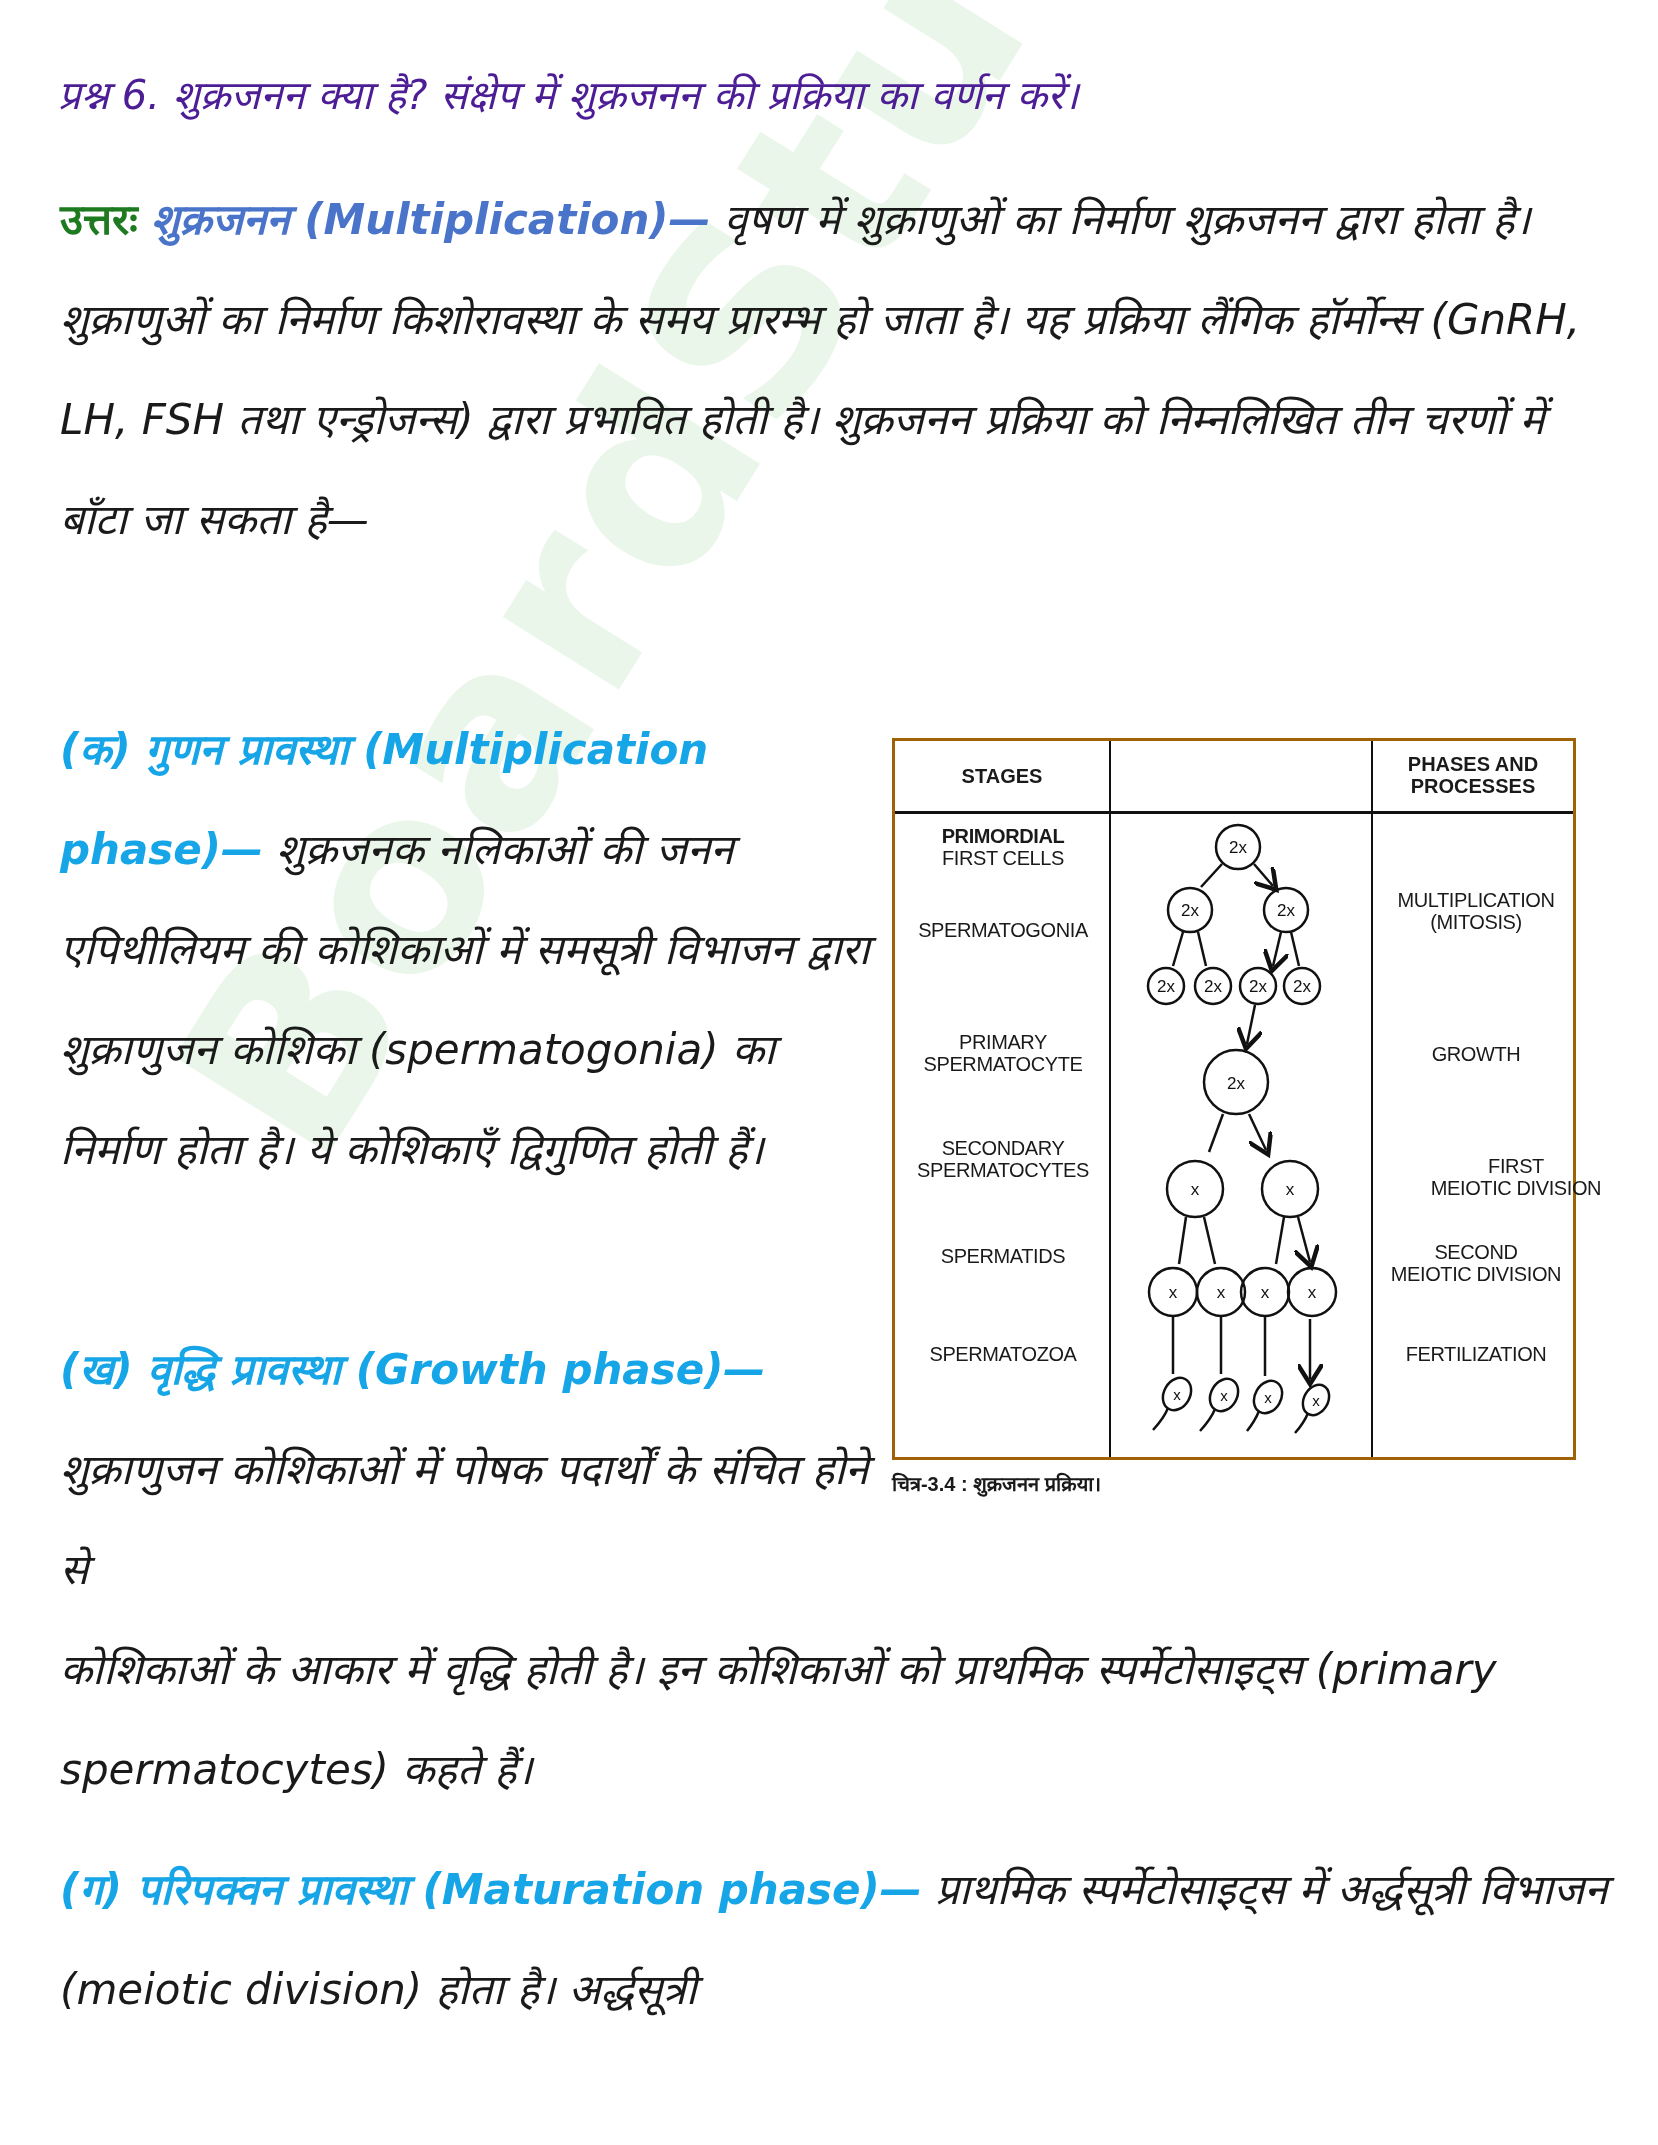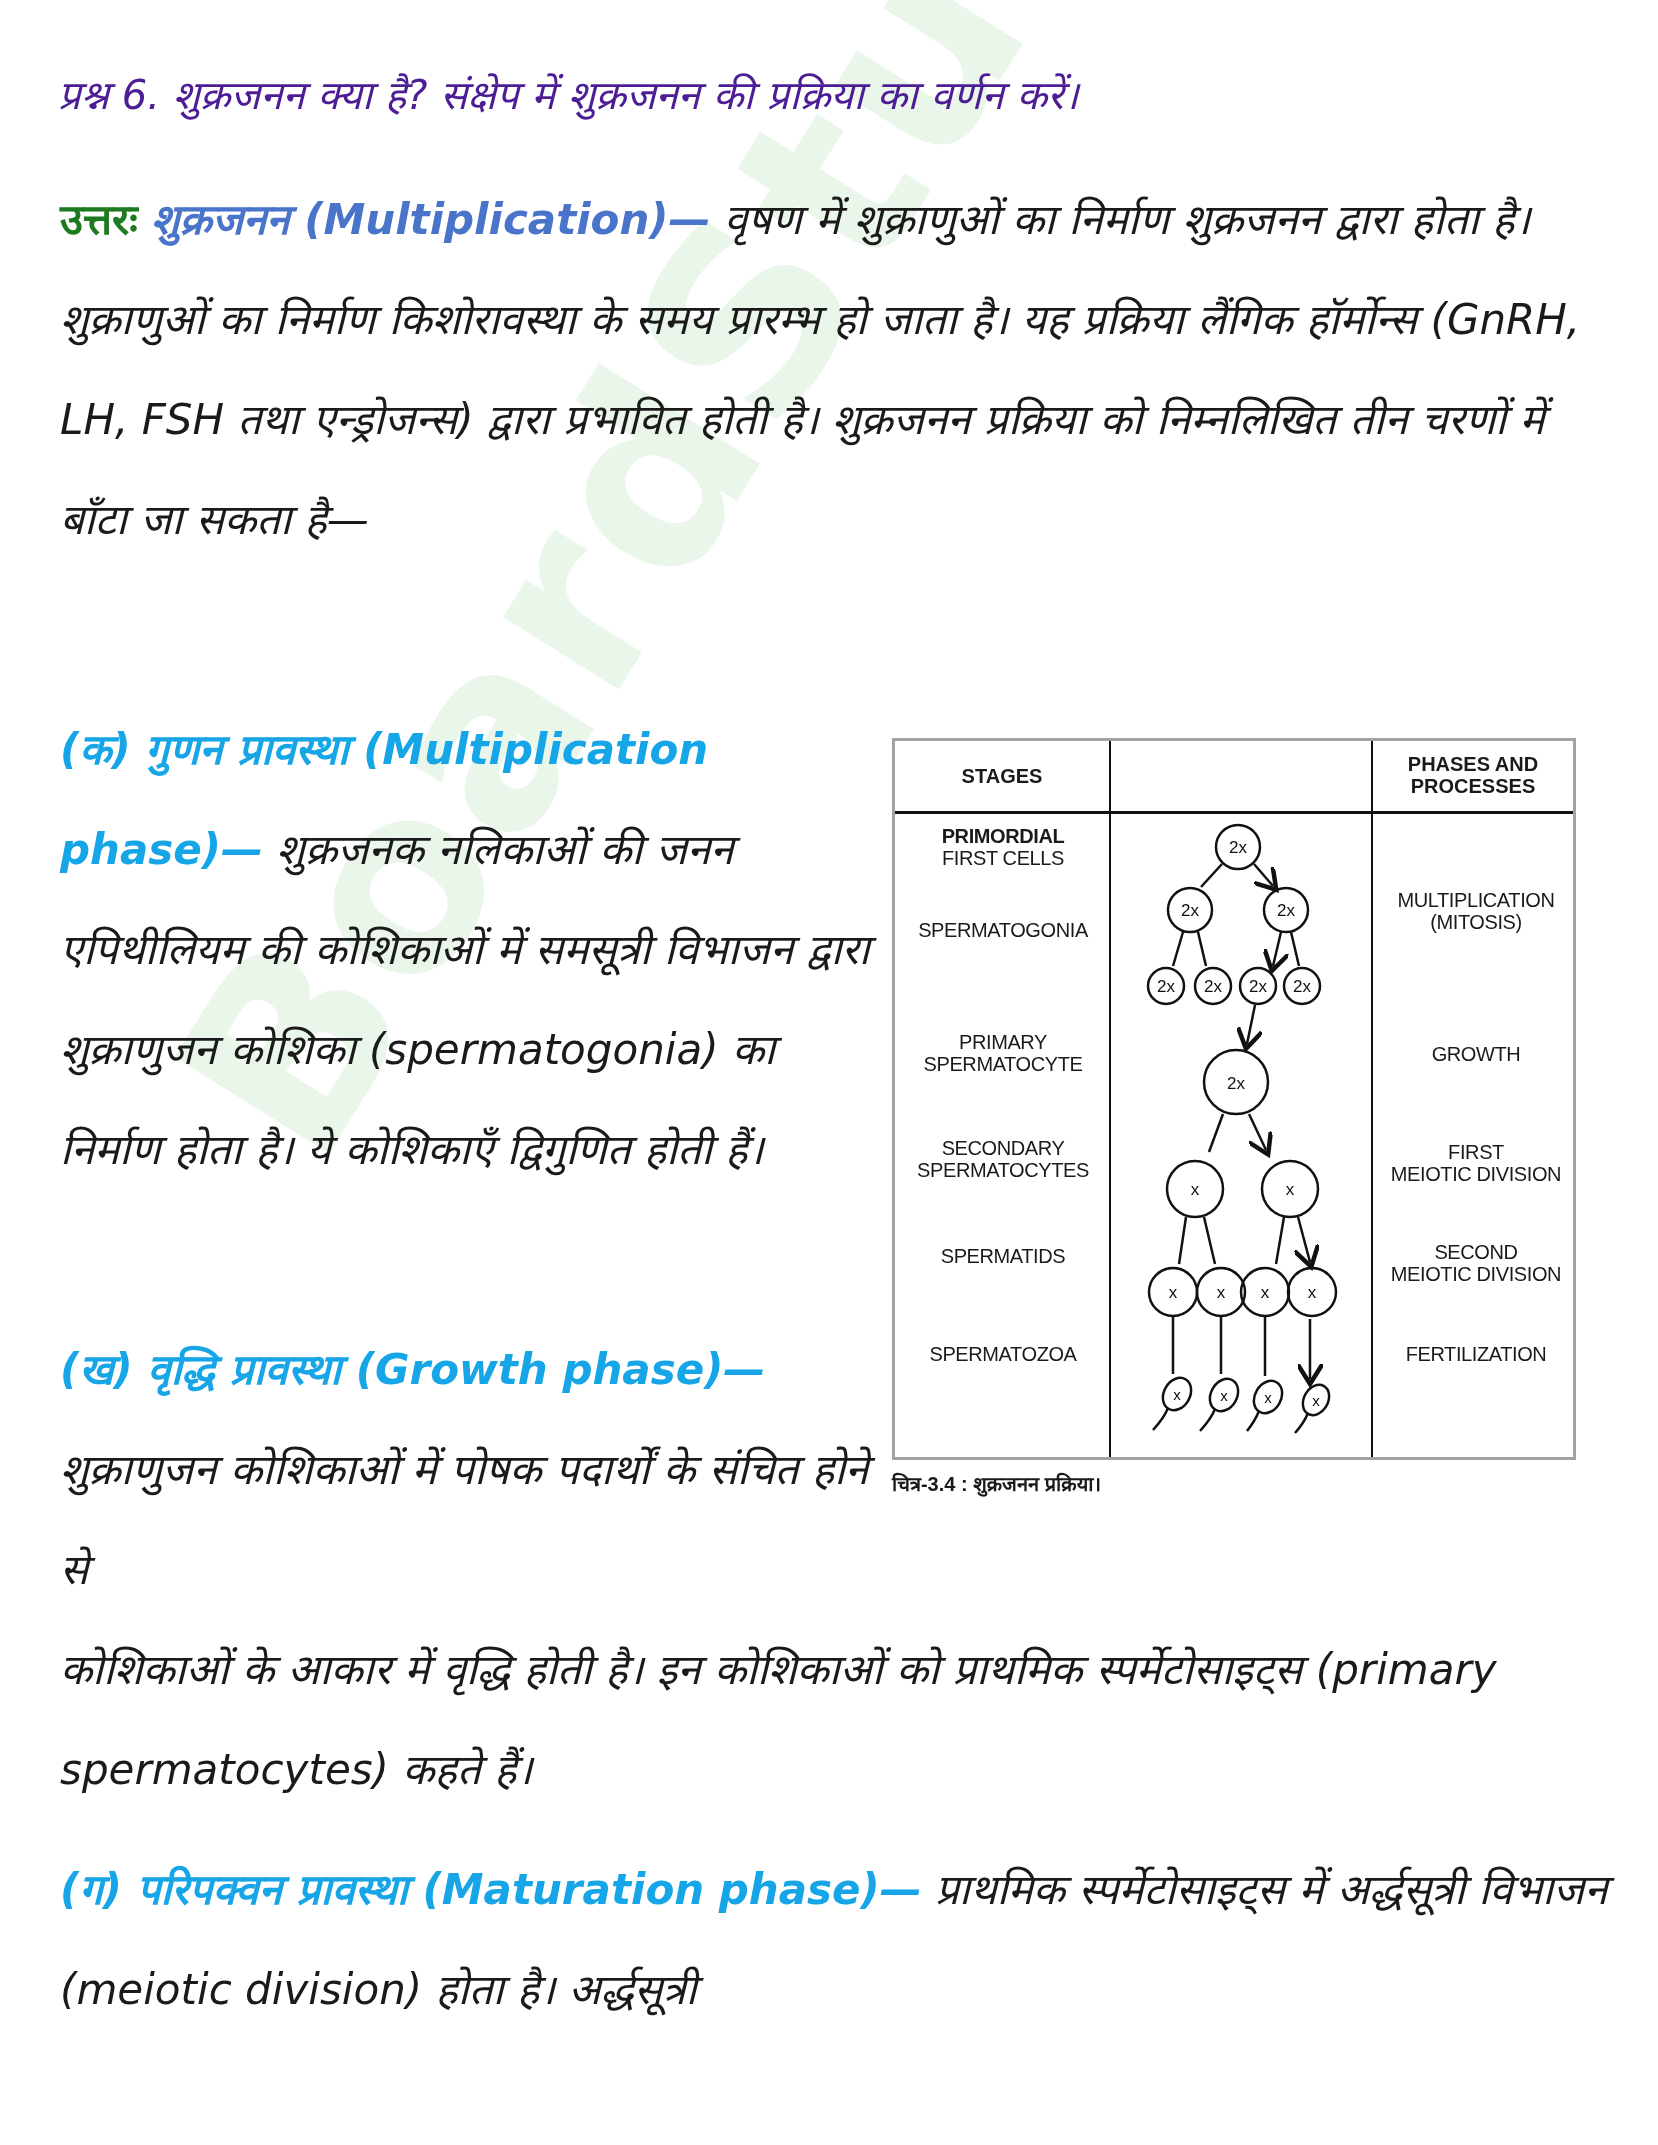--- a/index.html
+++ b/index.html
@@ -22,21 +22,21 @@
   .answer { top: 170px; width: 1560px; }
   .green { color: #1e7a1e; font-weight: bold; font-style: normal; }
   .blue { color: #4a74c9; font-weight: bold; }
   .cyan { color: #16a5e6; font-weight: bold; }
   .left-col { top: 700px; width: 820px; }
   .full { left: 60px; width: 1560px; }
 
   
   .figure { position: absolute; left: 892px; top: 738px; width: 690px; z-index: 1; font-family: "Liberation Sans", sans-serif; }
   .fig-title { text-align: center; font-weight: bold; font-size: 20px; letter-spacing: -0.3px; margin-bottom: 12px; }
-  .fig-table { position: relative; width: 684px; height: 722px; border: 3px solid #a3a3a3; box-sizing: border-box; }
+  .fig-table { position: relative; width: 684px; height: 722px; border: 3px solid #a16207; box-sizing: border-box; }
   .col-line { position: absolute; top: 0; bottom: 0; width: 2px; background: #111; }
   .hdr-line { position: absolute; left: 0; right: 0; top: 70px; height: 3px; background: #111; }
   .hdr { position: absolute; font-weight: bold; font-size: 20px; text-align: center; line-height: 22px; }
   .stage, .phase { position: absolute; font-size: 20px; text-align: center; line-height: 22px; letter-spacing: -0.4px; }
   .stage { left: 0; width: 216px; }
   .phase { left: 478px; width: 206px; }
   .fig-caption { font-weight: bold; font-size: 20px; margin-top: 10px; }
   svg.tree { position: absolute; left: 218px; top: 73px; }
 </style>
 </head>
@@ -92,21 +92,21 @@
       <div>SPERMATOCYTES</div>
     </div>
     <div class="stage" style="top:504px;">SPERMATIDS</div>
     <div class="stage" style="top:602px;">SPERMATOZOA</div>
 
     <div class="phase" style="top:148px;">
       <div>MULTIPLICATION</div>
       <div>(MITOSIS)</div>
     </div>
     <div class="phase" style="top:302px;">GROWTH</div>
-    <div class="phase" style="top:400px;">
+    <div class="phase" style="top:414px;padding-left:40px;">
       <div>FIRST</div>
       <div>MEIOTIC DIVISION</div>
     </div>
     <div class="phase" style="top:500px;">
       <div>SECOND</div>
       <div>MEIOTIC DIVISION</div>
     </div>
     <div class="phase" style="top:602px;">FERTILIZATION</div>
 
     <svg class="tree" width="258" height="645" viewBox="0 0 258 645" font-family="Liberation Sans, sans-serif" font-size="17" text-anchor="middle" stroke="#111" stroke-width="2.5" fill="none">

